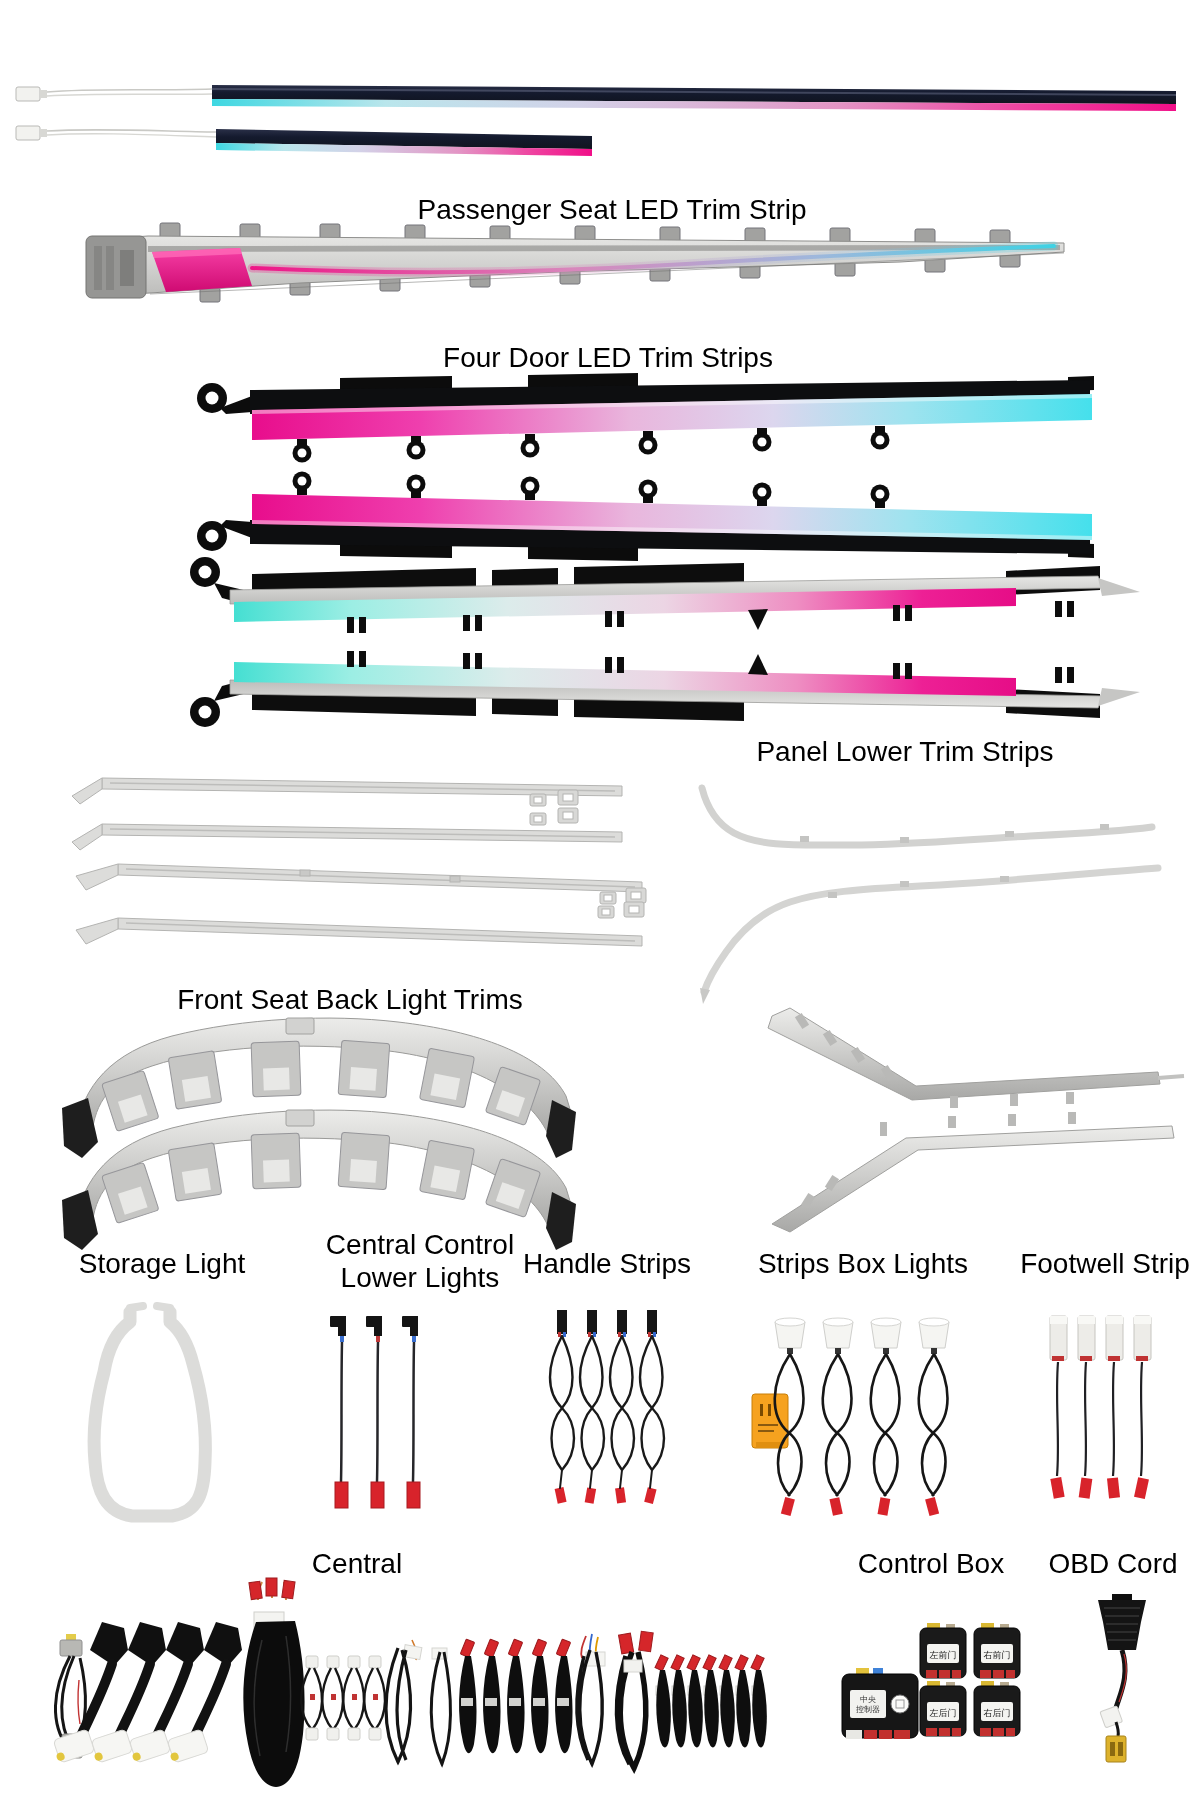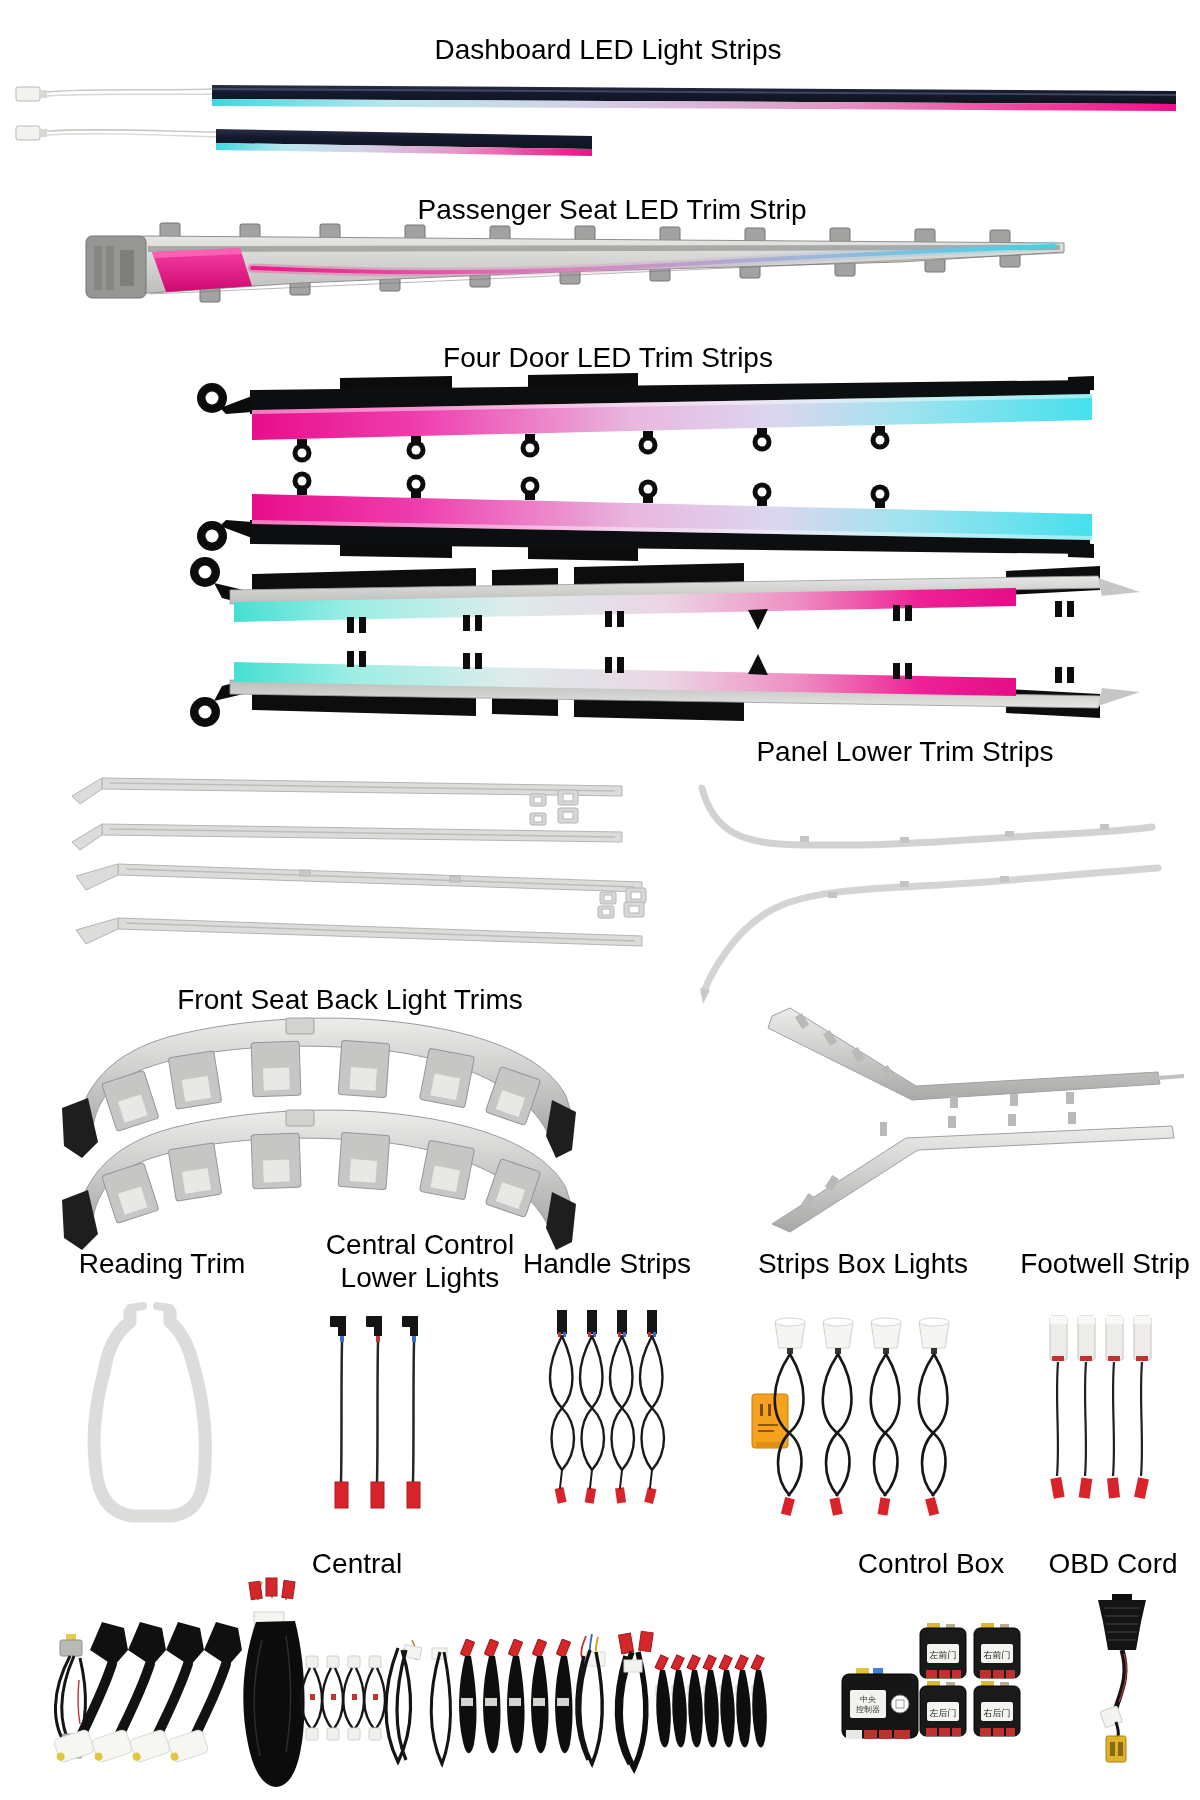--- a/index.html
+++ b/index.html
@@ -657,33 +657,32 @@
       <g transform="rotate(-20 1112 1716)">
         <rect x="1102" y="1708" width="18" height="17" rx="2" fill="#f3f3f0" stroke="#cfcfcb"></rect>
       </g>
       <path d="M1116 1722 C 1118 1728 1119 1732 1118 1736" stroke="#141414" stroke-width="3" fill="none"></path>
       <rect x="1106" y="1736" width="20" height="26" rx="2" fill="#ddb22c" stroke="#a8841c"></rect>
       <rect x="1110" y="1742" width="5" height="14" fill="#8a6a10"></rect>
       <rect x="1118" y="1742" width="5" height="14" fill="#8a6a10"></rect>
     </g>
   </svg>
 
-  <div class="title" style="left:608px;top:34px">Dashboard LED Light Strips</div>
 
   <div class="title" style="left:612px;top:194px">Passenger Seat LED Trim Strip</div>
 
   <div class="title" style="left:608px;top:342px">Four Door LED Trim Strips</div>
 
 
   <div class="title" style="left:905px;top:736px">Panel Lower Trim Strips</div>
 
   <div class="title" style="left:350px;top:984px">Front Seat Back Light Trims</div>
 
 
-  <div class="title" style="left:162px;top:1248px">Reading Trim</div>
+  <div class="title" style="left:162px;top:1248px">Storage Light</div>
 
   <div class="title-2line" style="left:378px;top:1228px">
     <div>Central Control</div>
     <div>Lower Lights</div>
   </div>
 
   <div class="title" style="left:607px;top:1248px">Handle Strips</div>
 
   <div class="title" style="left:863px;top:1248px">Strips Box Lights</div>
 

